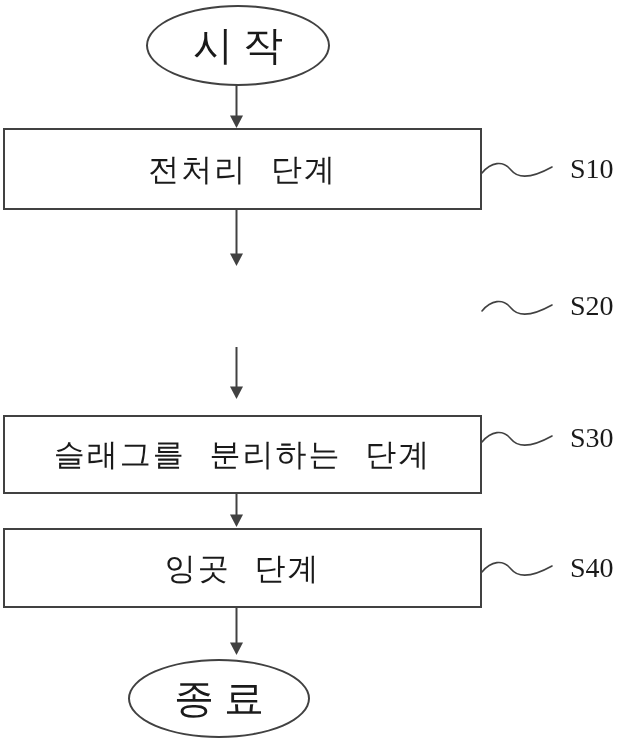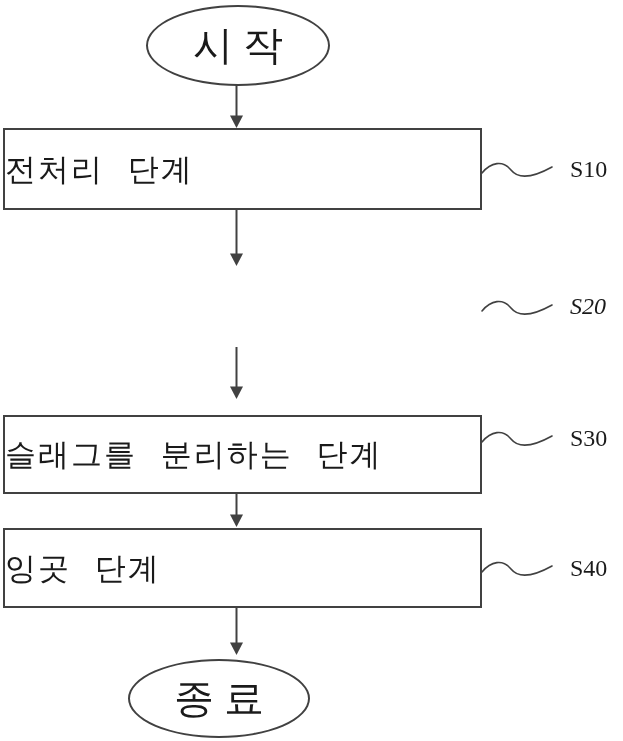--- a/index.html
+++ b/index.html
@@ -31,42 +31,42 @@
   .terminal-label {
     font-size: 40px; color: #1a1a1a;
     letter-spacing: 10px; padding-left: 10px;
     white-space: nowrap; line-height: 1;
   }
   .step-box {
     position: absolute;
     left: 3px; width: 479px;
     border: 2px solid #414141;
     background: #ffffff;
-    display: flex; align-items: center; justify-content: flex-start;
+    display: flex; align-items: center; justify-content: center;
     box-sizing: border-box;
   }
   .step-box-1 { top: 128px; height: 82px; }
   .step-box-2 { top: 266px; height: 81px; }
   .step-box-3 { top: 415px; height: 79px; }
   .step-box-4 { top: 528px; height: 80px; }
   .step-label {
     font-size: 31px; color: #1a1a1a;
     letter-spacing: 2px; word-spacing: 14px;
     white-space: nowrap; line-height: 1;
   }
   .step-tag {
     position: absolute;
     left: 570px; width: 53px; height: 34px;
     line-height: 34px;
-    font-size: 24px; color: #1a1a1a;
+    font-size: 28px; color: #1a1a1a;
     text-align: left;
     white-space: nowrap;
   }
   .step-tag-1 { top: 152px; }
-  .step-tag-2 { top: 289px; font-style: italic; }
+  .step-tag-2 { top: 289px; }
   .step-tag-3 { top: 421px; }
   .step-tag-4 { top: 551px; font-family: Liberation Serif, serif; }
 </style>
 </head>
 <body>
 
 <div class="canvas">
 
   <svg class="connector-layer" width="623" height="741" viewBox="0 0 623 741" fill="none" xmlns="http://www.w3.org/2000/svg">
 

